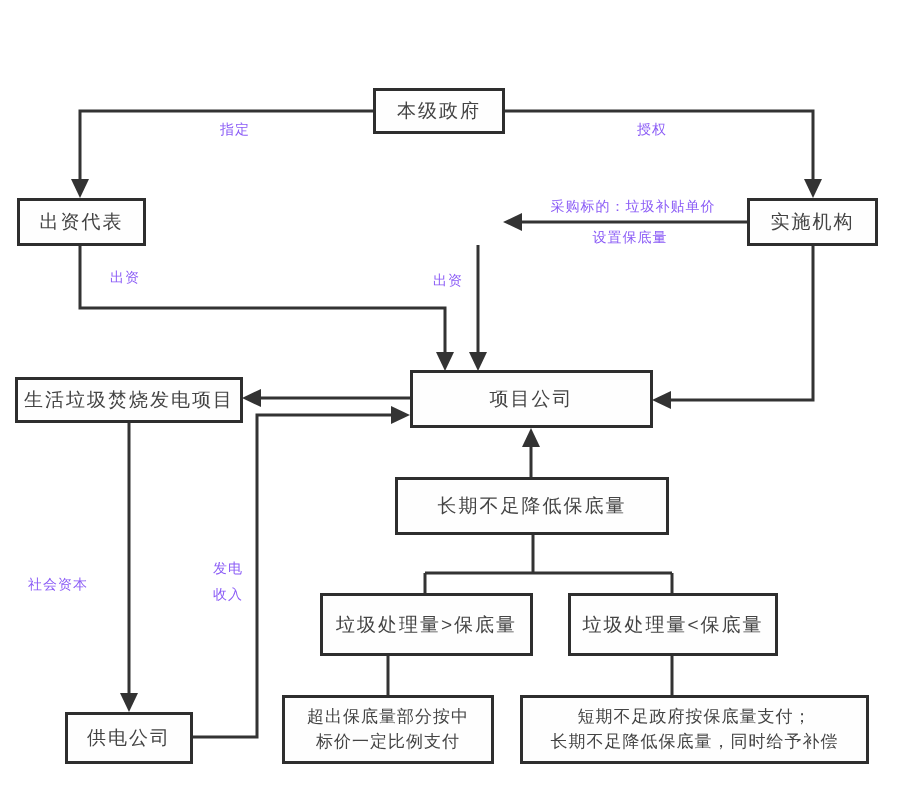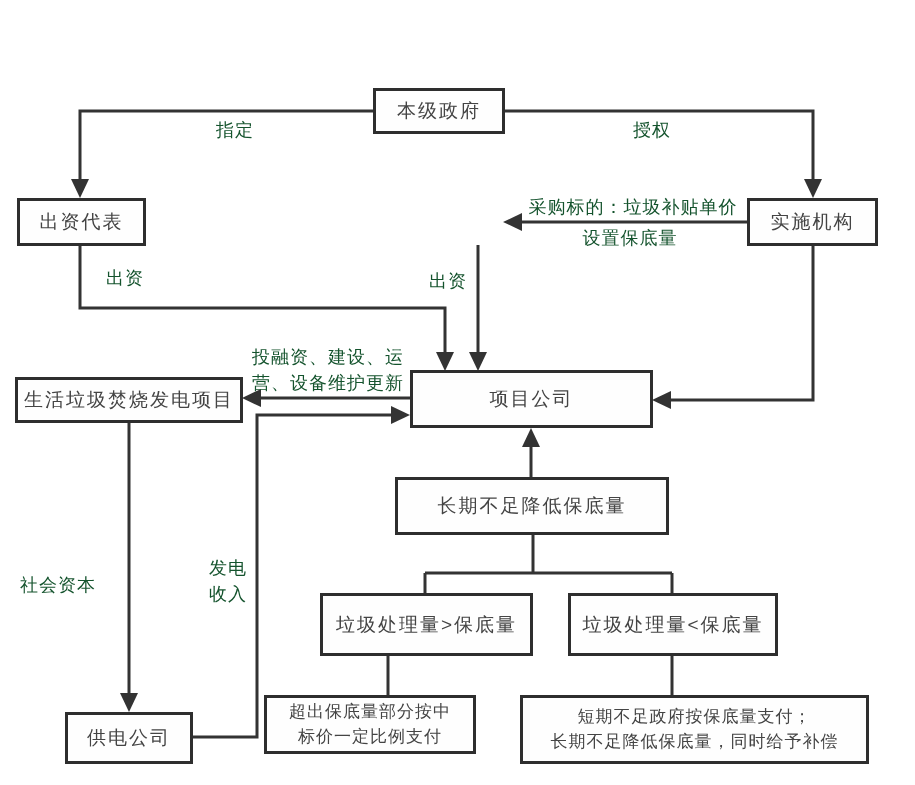--- a/index.html
+++ b/index.html
@@ -1,21 +1,21 @@
 <!DOCTYPE html>
 <html><head>
 <meta charset="utf-8">
 <style>
   html,body{margin:0;padding:0;}
   body{width:915px;height:785px;background:#ffffff;font-family:"Liberation Sans",sans-serif;}
   #canvas{position:relative;width:915px;height:785px;overflow:hidden;}
   svg.wires{position:absolute;left:0;top:0;}
   .box{position:absolute;box-sizing:border-box;border:3px solid #2e2e2e;background:#fefefe;display:flex;align-items:center;justify-content:center;text-align:center;color:#444444;font-size:19px;letter-spacing:2px;}
   .box .inner{line-height:1.45;}
-  .lbl{position:absolute;transform:translate(-50%,-50%);color:#14532d;font-size:18px;white-space:nowrap;text-align:center;letter-spacing:1px;}
+  .lbl{position:absolute;transform:translate(-50%,-50%);color:#8b5cf6;font-size:14px;white-space:nowrap;text-align:center;letter-spacing:1px;}
   .lbl.two{line-height:26px;}
   .small{font-size:17px;letter-spacing:1px;}
 </style>
 </head>
 <body>
 
 <div id="canvas">
   <svg class="wires" width="915" height="785" viewBox="0 0 915 785">
     <g stroke="#333333" stroke-width="3" fill="none">
       <path d="M 373 111 H 80 V 191"></path>
@@ -66,21 +66,21 @@
   </div>
   <div class="box" style="left:395px;top:477px;width:274px;height:58px">
     <span class="inner">长期不足降低保底量</span>
   </div>
   <div class="box" style="left:320px;top:593px;width:213px;height:63px">
     <span class="inner">垃圾处理量&gt;保底量</span>
   </div>
   <div class="box" style="left:568px;top:593px;width:210px;height:63px">
     <span class="inner">垃圾处理量&lt;保底量</span>
   </div>
-  <div class="box small" style="left:264px;top:695px;width:212px;height:59px">
+  <div class="box small" style="left:282px;top:695px;width:212px;height:69px">
     <span class="inner">
       <div>超出保底量部分按中</div>
       <div>标价一定比例支付</div>
     </span>
   </div>
   <div class="box small" style="left:520px;top:695px;width:349px;height:69px">
     <span class="inner">
       <div>短期不足政府按保底量支付；</div>
       <div>长期不足降低保底量，同时给予补偿</div>
     </span>
@@ -88,22 +88,18 @@
   <div class="box" style="left:65px;top:712px;width:128px;height:52px">
     <span class="inner">供电公司</span>
   </div>
 
   <div class="lbl" style="left:235px;top:130px">指定</div>
   <div class="lbl" style="left:652px;top:130px">授权</div>
   <div class="lbl" style="left:633px;top:207px">采购标的：垃圾补贴单价</div>
   <div class="lbl" style="left:630px;top:238px">设置保底量</div>
   <div class="lbl" style="left:125px;top:278px">出资</div>
   <div class="lbl" style="left:448px;top:281px">出资</div>
-  <div class="lbl two" style="left:328px;top:370px">
-    <div>投融资、建设、运</div>
-    <div>营、设备维护更新</div>
-  </div>
   <div class="lbl" style="left:58px;top:585px">社会资本</div>
   <div class="lbl two" style="left:228px;top:581px">
     <div>发电</div>
     <div>收入</div>
   </div>
 </div>
 
 </body></html>

